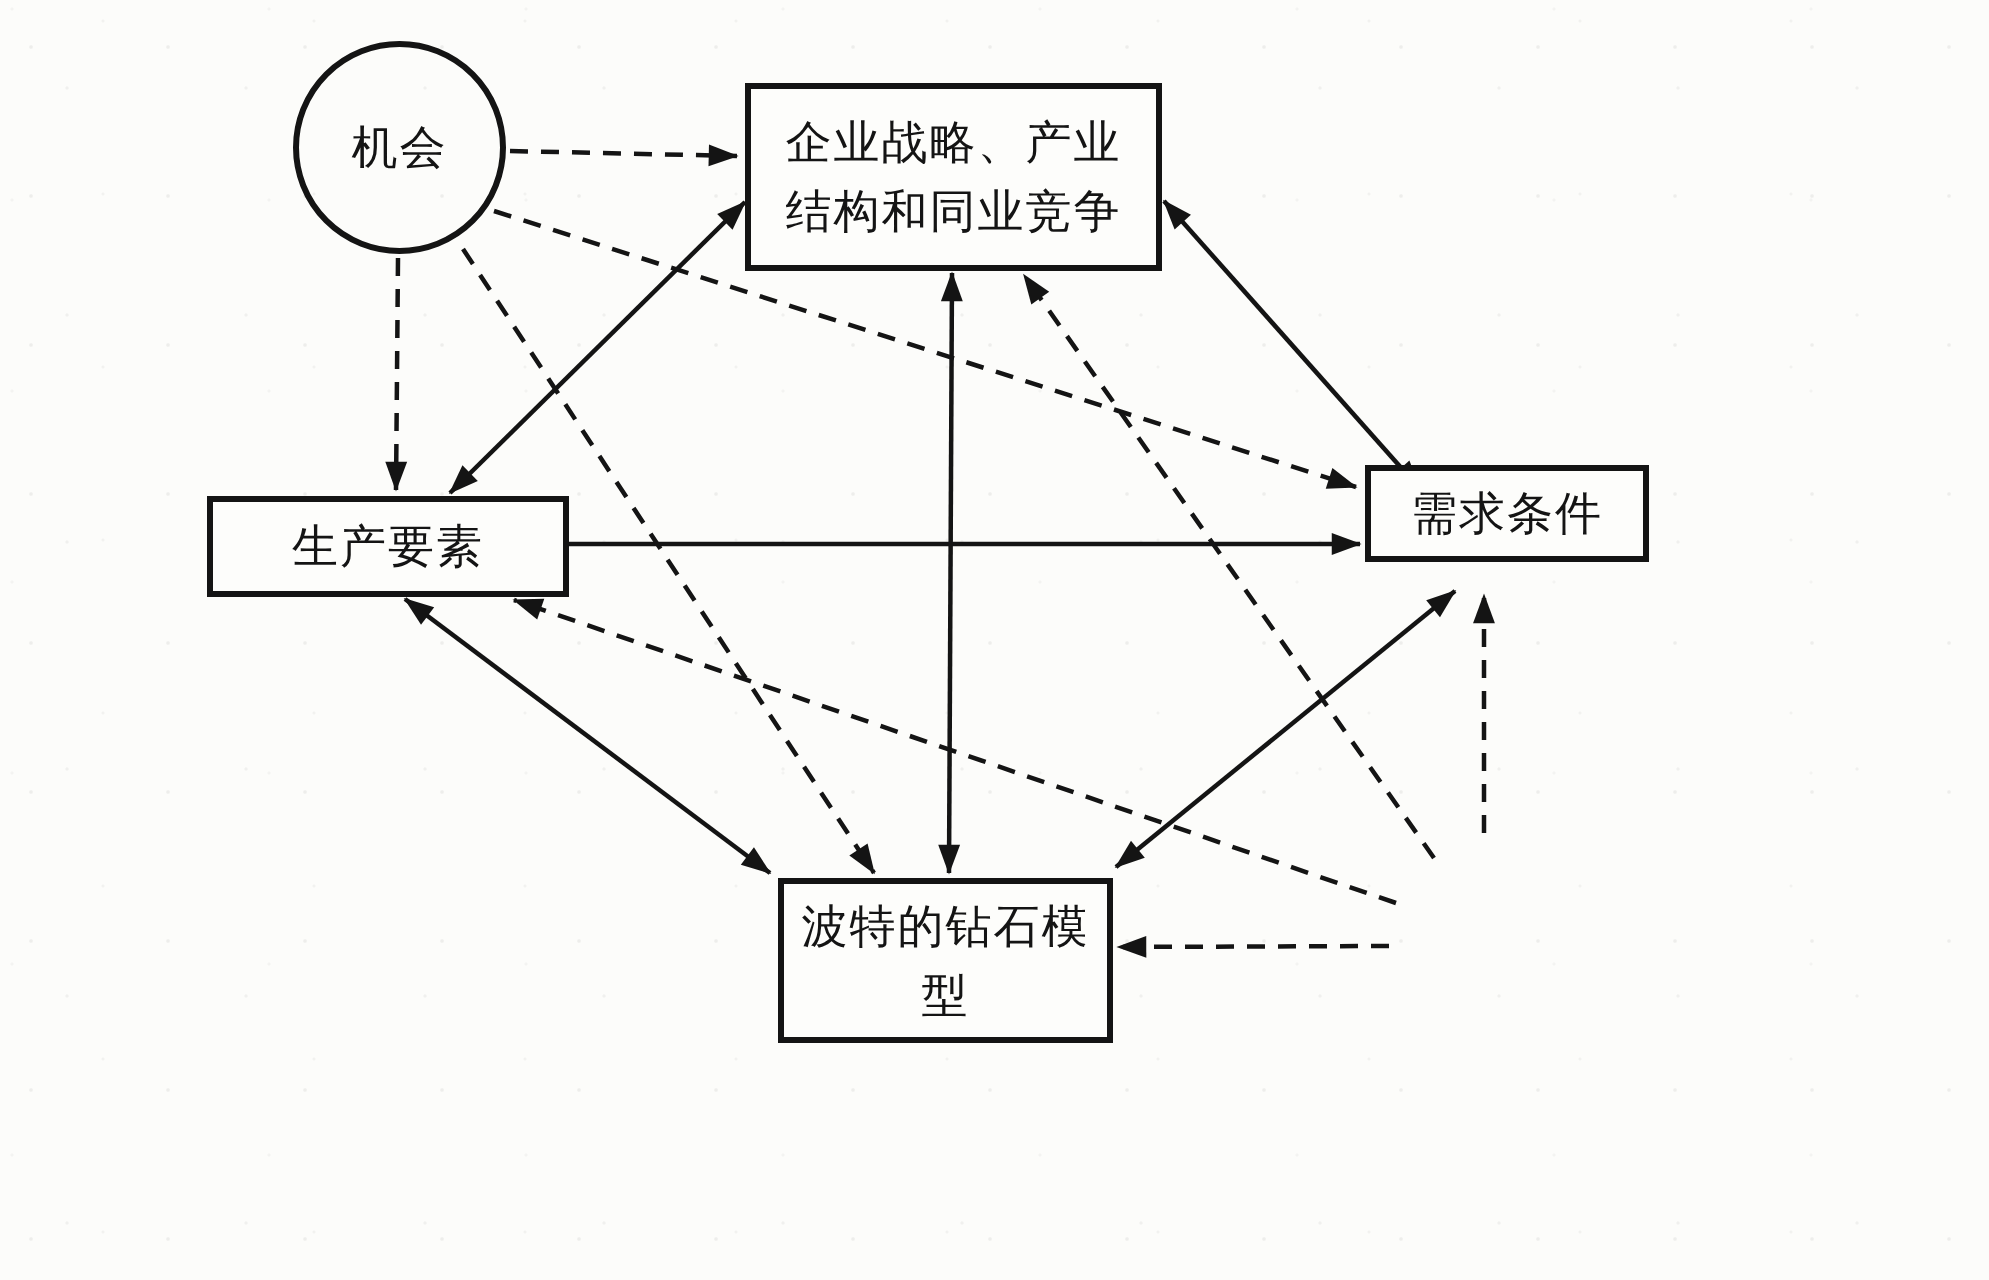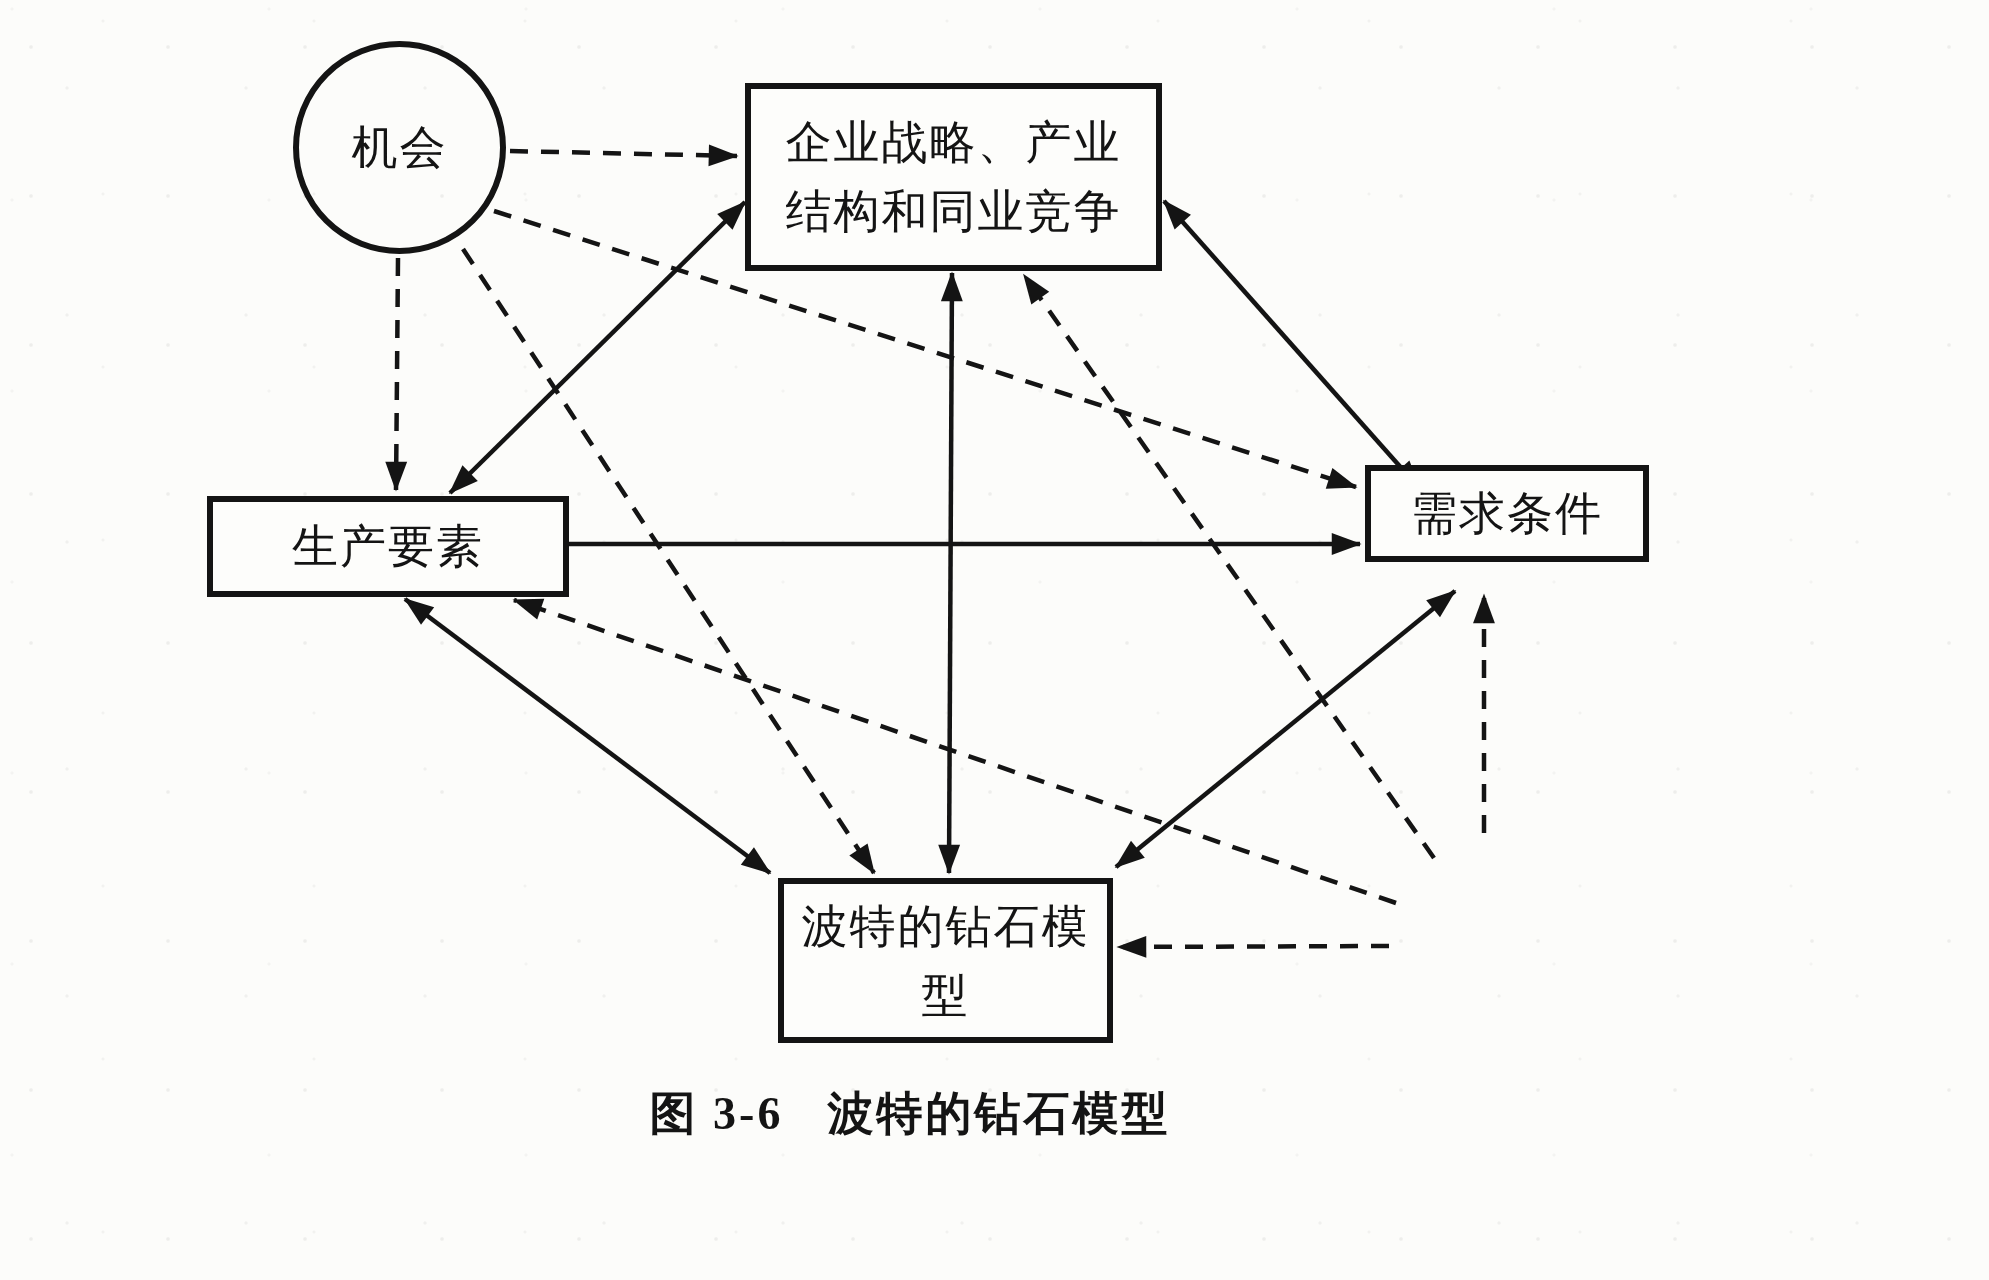--- a/index.html
+++ b/index.html
@@ -83,17 +83,14 @@
 
   <div class="node" style="left:1365px;top:465px;width:284px;height:97px;">
     <span class="lbl">需求条件</span>
   </div>
 
   <div class="node" style="left:778px;top:878px;width:335px;height:165px;">
     <span class="lbl">波特的钻石模型</span>
   </div>
 
 
-  <div class="caption">
-    <span>图 3-6</span><span class="gap"></span><span>波特的钻石模型</span>
-  </div>
 
 </div>
 
 </body></html>

